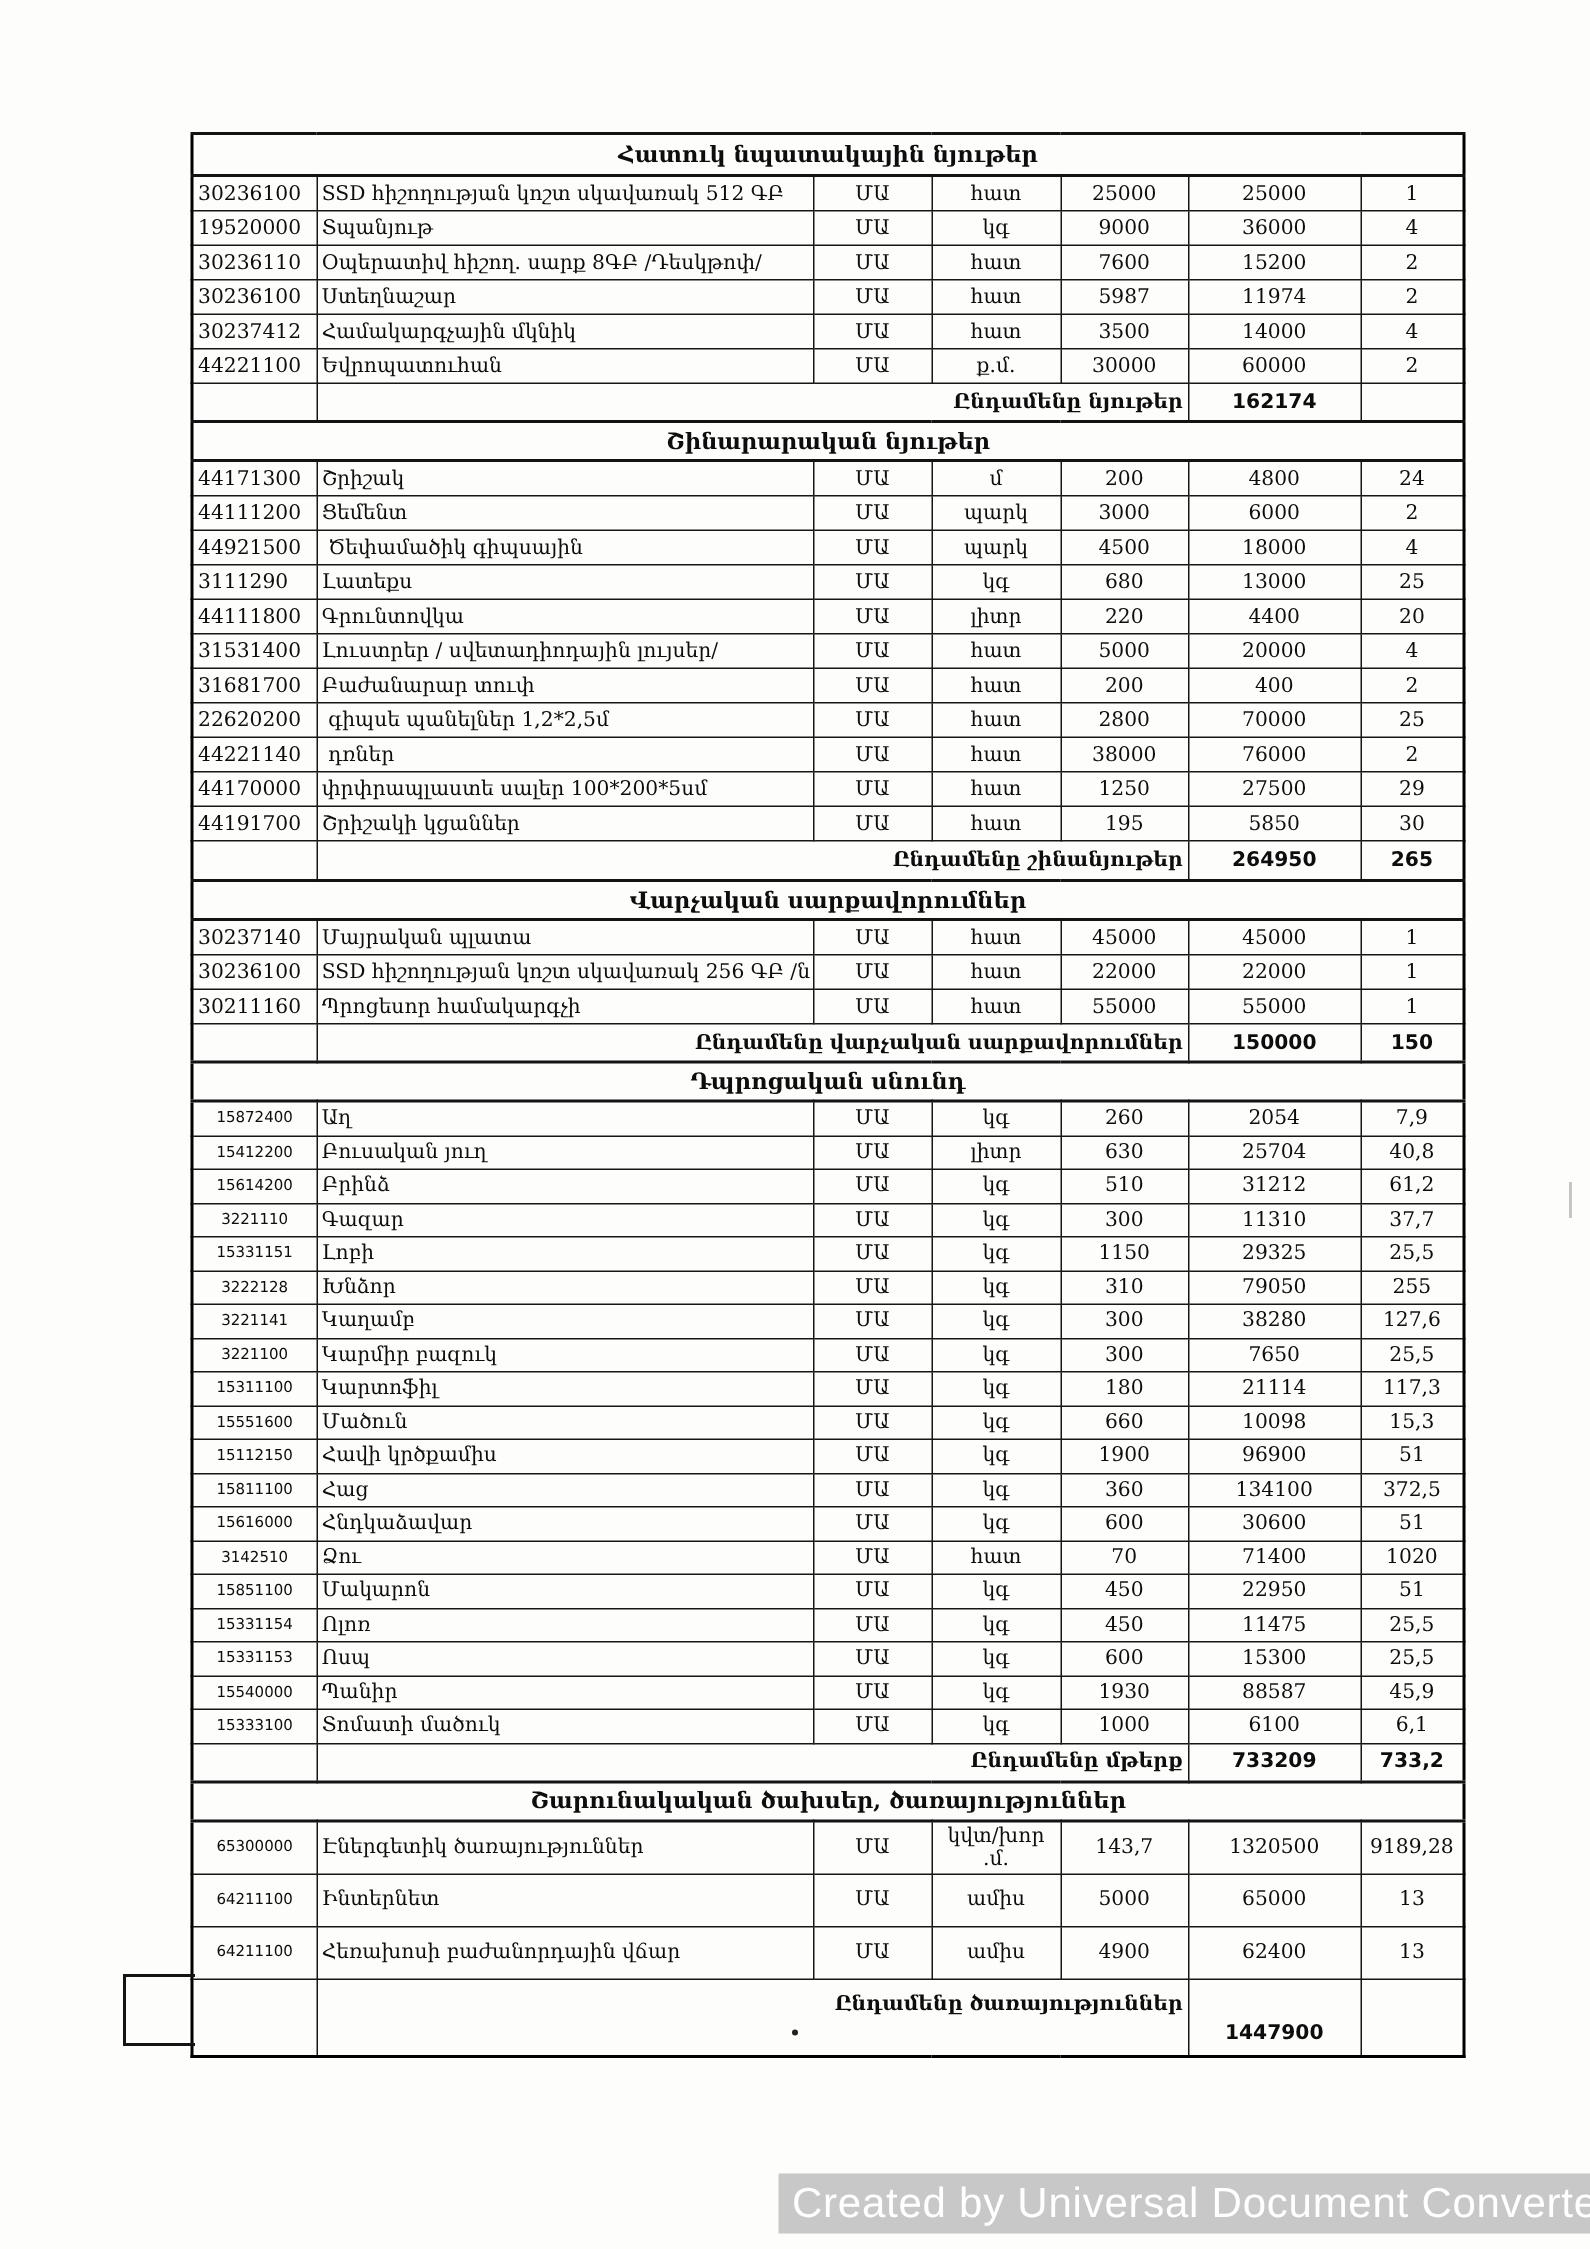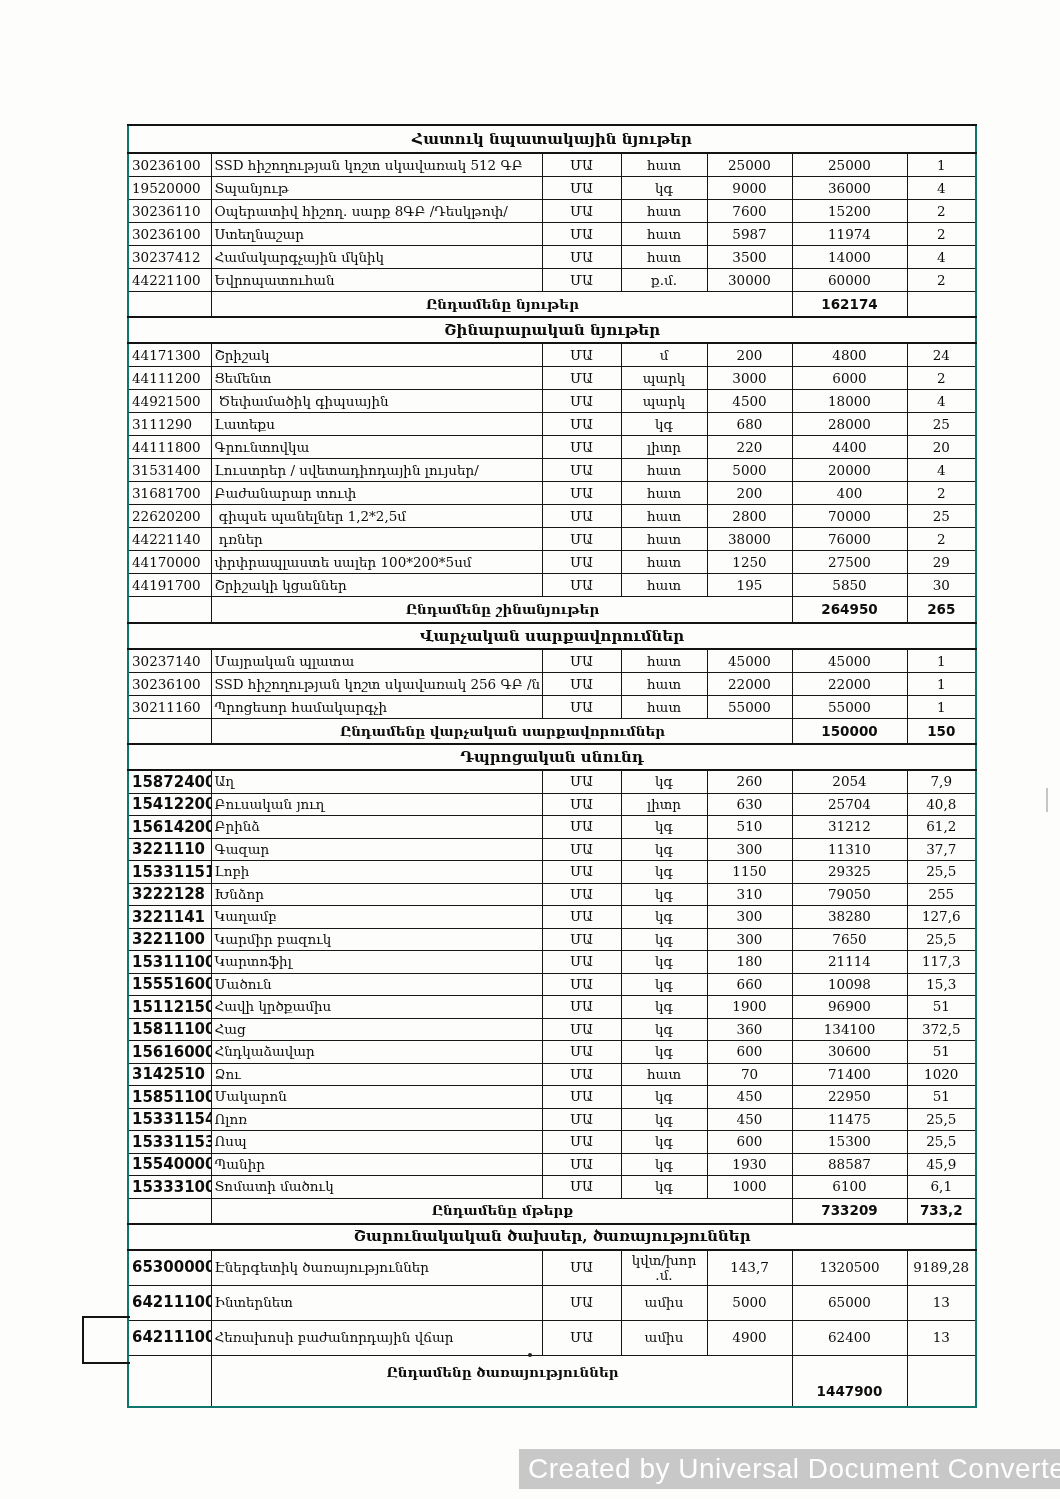--- a/index.html
+++ b/index.html
@@ -20,33 +20,33 @@
     border:1px solid #161616;
     font-size:13.5px;line-height:1.1;
     padding:0 3px;overflow:hidden;vertical-align:middle;
     color:#0d0d0d;
   }
   tr.title td{
     border-top:2px solid #131313;border-bottom:2px solid #131313;
     font-weight:bold;text-align:center;font-size:15px;height:24px;
   }
   tr.title.sec0 td{height:26px;border-top:2.5px solid #131313;}
-  table.doc{border:2px solid #0f766e;margin-top:36px;}
+  table.doc{border:2px solid #000000;}
   tr.data td{height:22px;}
   tr.data.sec3 td{height:21.5px;}
   tr.data.sec4 td{height:34px;}
   .cell-code{text-align:left;padding-left:5px;}
   tr.sec3 .cell-code, tr.sec4 .cell-code{
-    font-family:"DejaVu Sans",sans-serif;font-size:15px;font-weight:700;
+    text-align:center;font-family:"DejaVu Sans",sans-serif;font-size:10px;font-weight:400;
   }
   .cell-name{text-align:left;padding-left:4px;white-space:pre;}
   .cell-ma,.cell-unit,.cell-price,.cell-total,.cell-qty{text-align:center;}
   .cell-unit{white-space:pre-line;}
   tr.total td{font-weight:bold;font-size:14px;height:24px;}
-  tr.total .total-label{text-align:center;padding-left:5px;font-size:13.5px;}
+  tr.total .total-label{text-align:right;padding-left:5px;font-size:13.5px;}
   tr.total.sec1 td{height:25px;}
   tr.total.sec4 td{height:41px;}
   tr.total.sec4 .total-label{vertical-align:top;padding-top:9px;}
   tr.total.sec4 .cell-total{vertical-align:bottom;padding-bottom:7px;}
   tr.total .cell-total, tr.total .cell-qty{font-family:"DejaVu Sans",sans-serif;font-size:13.5px;}
   
   .stray-cell{
     position:absolute;left:82px;top:1316px;width:46px;height:44px;
     border:2px solid #141414;border-right:none;background:transparent;
   }
@@ -175,21 +175,21 @@
           <td class="cell-price">4500</td>
           <td class="cell-total">18000</td>
           <td class="cell-qty">4</td>
         </tr>
         <tr class="data sec1">
           <td class="cell-code">3111290</td>
           <td class="cell-name">Լատեքս</td>
           <td class="cell-ma">ՄԱ</td>
           <td class="cell-unit">կգ</td>
           <td class="cell-price">680</td>
-          <td class="cell-total">28000</td>
+          <td class="cell-total">13000</td>
           <td class="cell-qty">25</td>
         </tr>
         <tr class="data sec1">
           <td class="cell-code">44111800</td>
           <td class="cell-name">Գրունտովկա</td>
           <td class="cell-ma">ՄԱ</td>
           <td class="cell-unit">լիտր</td>
           <td class="cell-price">220</td>
           <td class="cell-total">4400</td>
           <td class="cell-qty">20</td>

